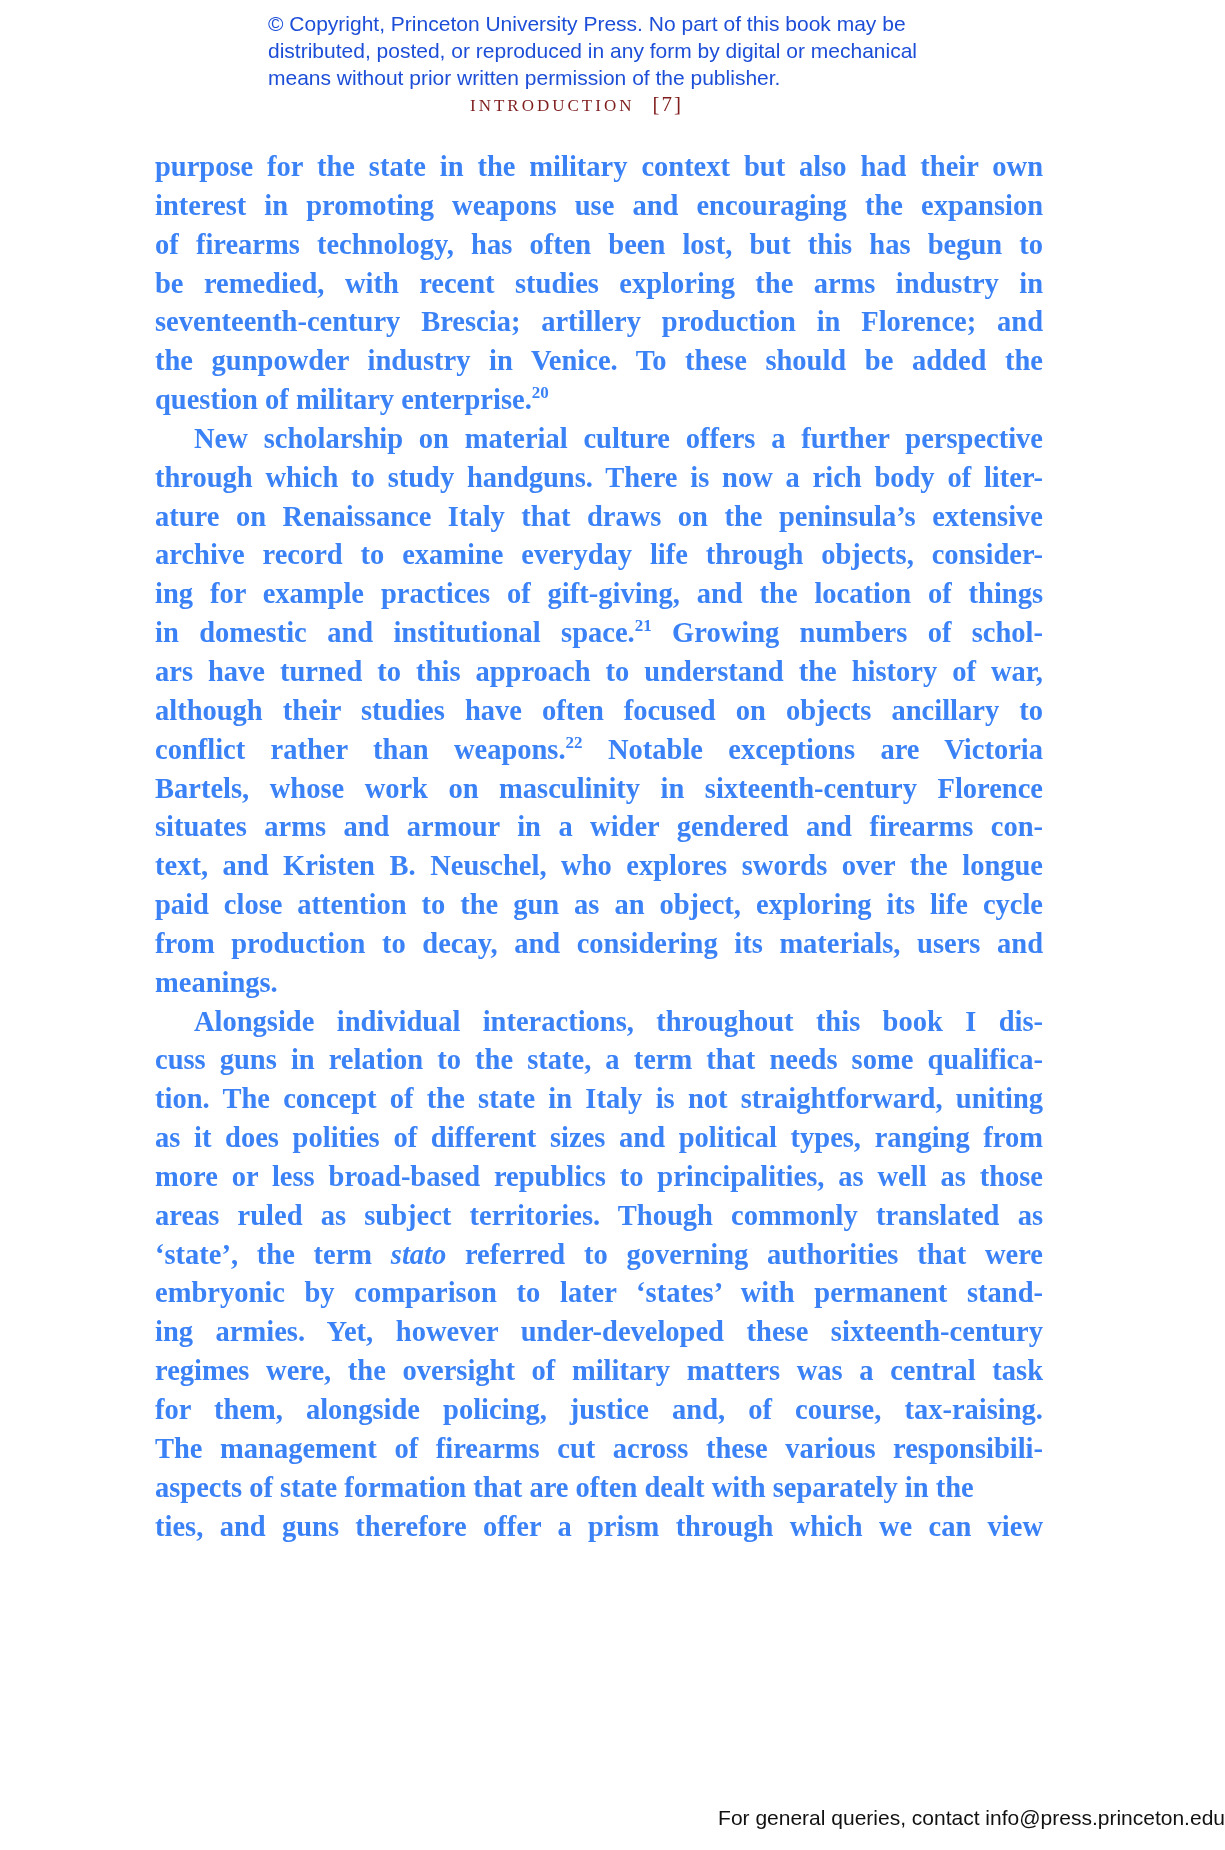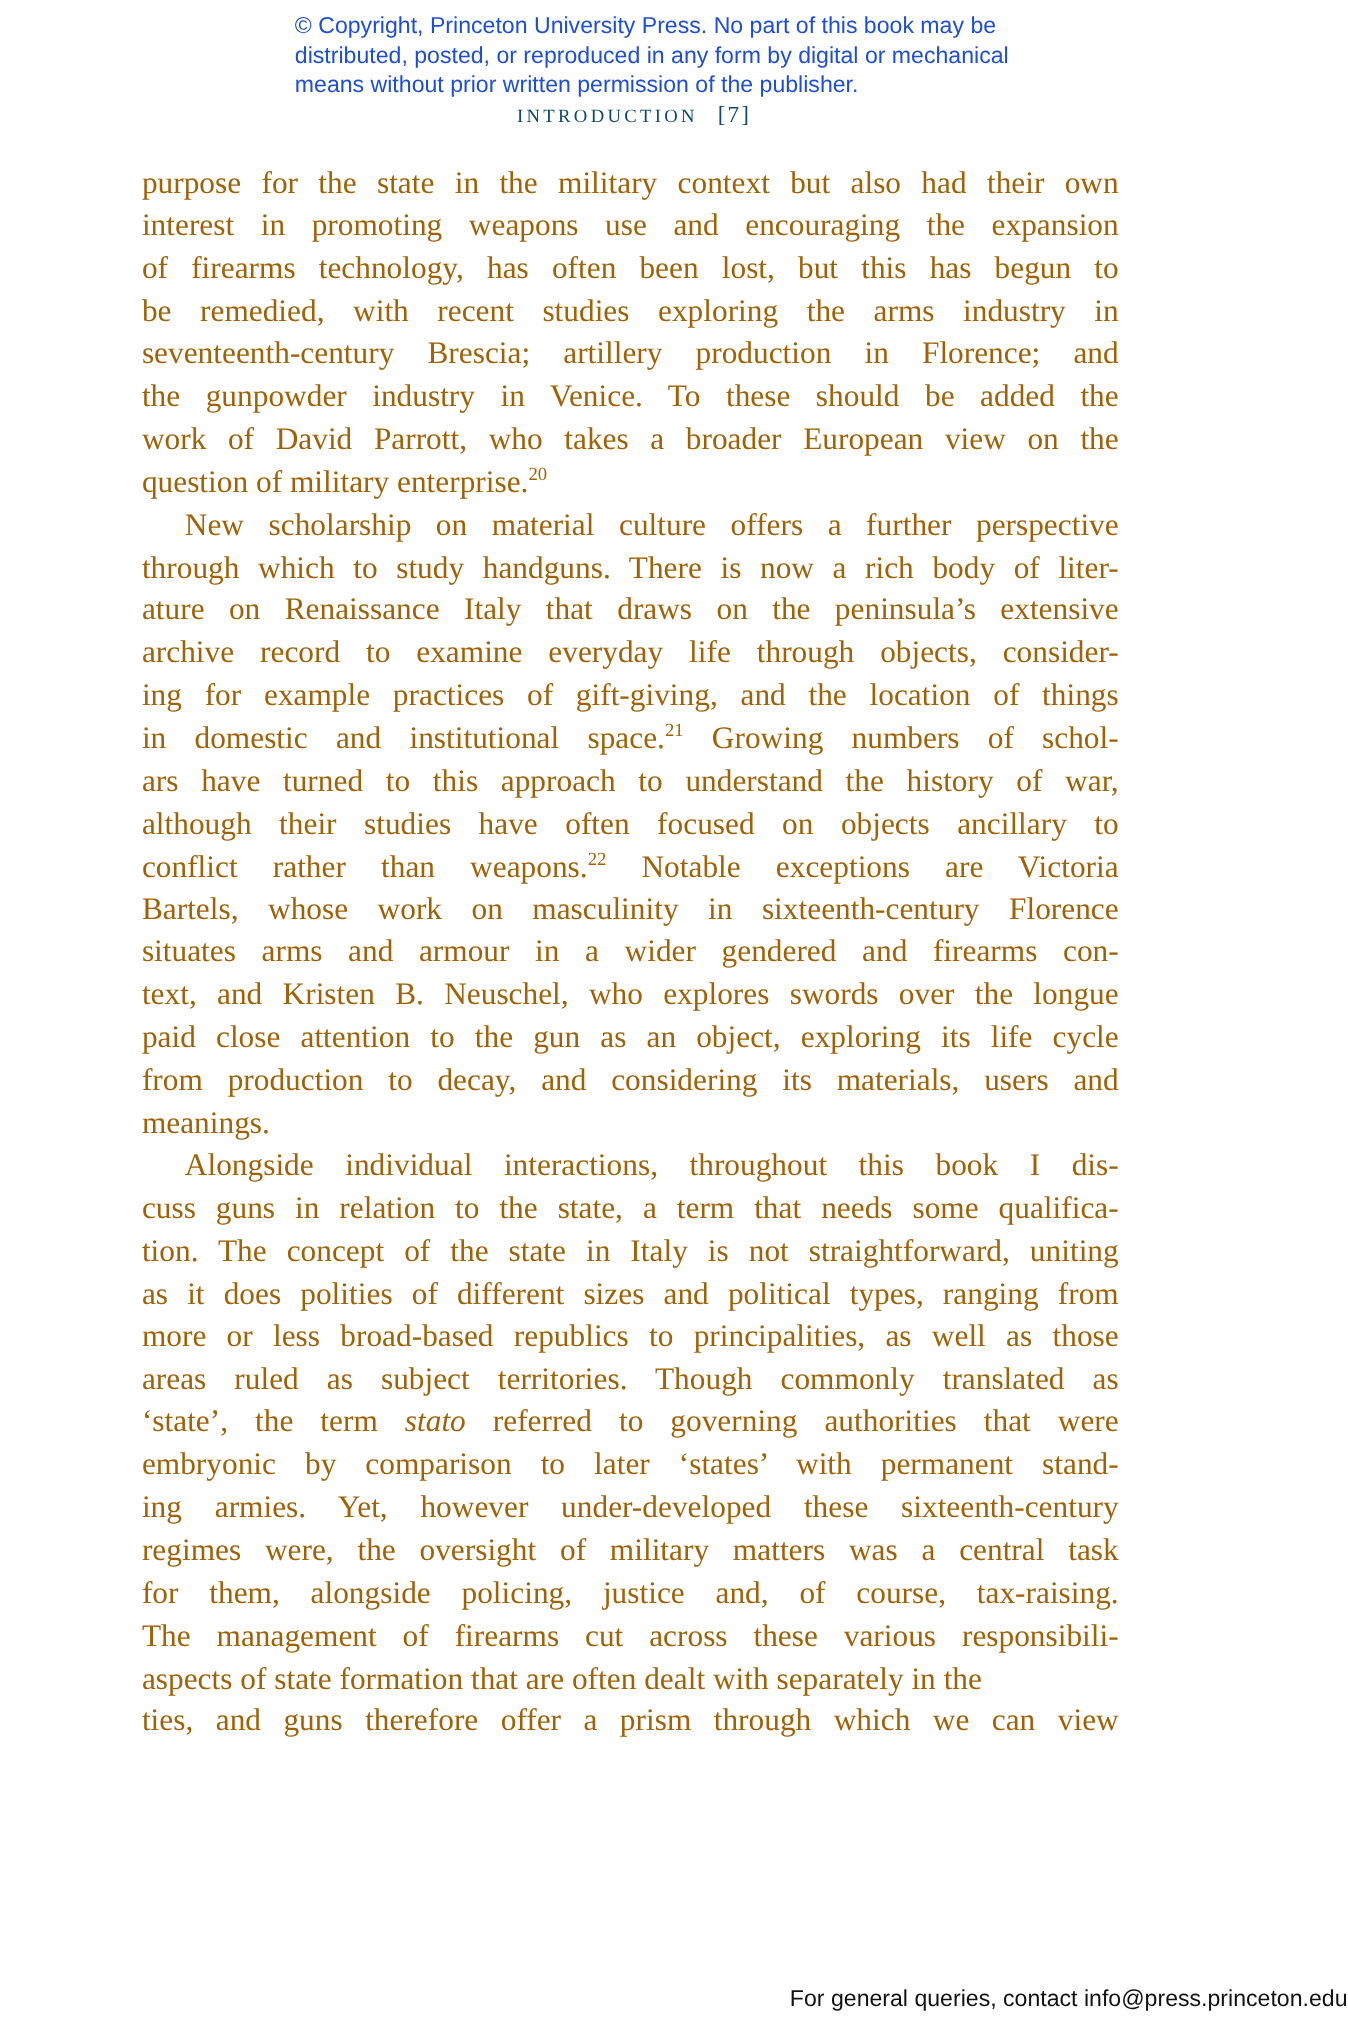--- a/index.html
+++ b/index.html
@@ -5,28 +5,29 @@
   html, body { margin: 0; padding: 0; background: #ffffff; }
   body { width: 1225px; height: 1850px; position: relative; overflow: hidden; }
   .copyright {
     position: absolute; left: 268px; top: 10px; width: 700px;
     font-family: "Liberation Sans", sans-serif; font-size: 21px; line-height: 27px;
     color: #1d4ed8;
   }
   .copyright div { white-space: nowrap; }
   .running-head {
     position: absolute; left: 470px; top: 92px;
-    font-family: "Liberation Serif", serif; font-size: 17px; color: #0c4a6e;
+    font-family: "Liberation Serif", serif; font-size: 17px; color: #7f1d1d;
     letter-spacing: 3px; white-space: nowrap;
   }
   .running-head .folio { margin-left: 18px; font-size: 21px; letter-spacing: 2px; }
   .body-text {
-    position: absolute; left: 129px; top: 148px; width: 888px;
+    position: absolute; left: 155px; top: 148px; width: 888px;
     font-family: "Liberation Serif", serif; font-size: 28.5px; line-height: 38.85px;
-    color: #a16207;
+    color: #3b82f6;
+    font-weight: bold;
   }
   .line { display: block; text-align: justify; text-align-last: justify; white-space: nowrap; height: 38.85px; overflow: visible; }
   .line.indent { padding-left: 39px; }
   .line.last { text-align-last: left; }
   .line sup { font-size: 17px; line-height: 0; vertical-align: 11px; margin-top: 43px; }
   .line em { font-style: italic; }
   .footer {
     position: absolute; left: 0; width: 1225px; top: 1806px; text-align: right;
     font-family: "Liberation Sans", sans-serif; font-size: 21px; color: #111111;
   }
@@ -46,21 +47,20 @@
 </div>
 
 <div class="body-text" id="body-text">
     <div>
       <span class="line"><span>purpose for the state in the military context but also had their own</span></span>
       <span class="line"><span>interest in promoting weapons use and encouraging the expansion</span></span>
       <span class="line"><span>of firearms technology, has often been lost, but this has begun to</span></span>
       <span class="line"><span>be remedied, with recent studies exploring the arms industry in</span></span>
       <span class="line"><span>seventeenth-century Brescia; artillery production in Florence; and</span></span>
       <span class="line"><span>the gunpowder industry in Venice. To these should be added the</span></span>
-      <span class="line"><span>work of David Parrott, who takes a broader European view on the</span></span>
       <span class="line last"><span>question of military enterprise.</span><sup>20</sup></span>
     </div>
     <div>
       <span class="line indent"><span>New scholarship on material culture offers a further perspective</span></span>
       <span class="line"><span>through which to study handguns. There is now a rich body of liter-</span></span>
       <span class="line"><span>ature on Renaissance Italy that draws on the peninsula’s extensive</span></span>
       <span class="line"><span>archive record to examine everyday life through objects, consider-</span></span>
       <span class="line"><span>ing for example practices of gift-giving, and the location of things</span></span>
       <span class="line"><span>in domestic and institutional space.</span><sup>21</sup><span> Growing numbers of schol-</span></span>
       <span class="line"><span>ars have turned to this approach to understand the history of war,</span></span>

